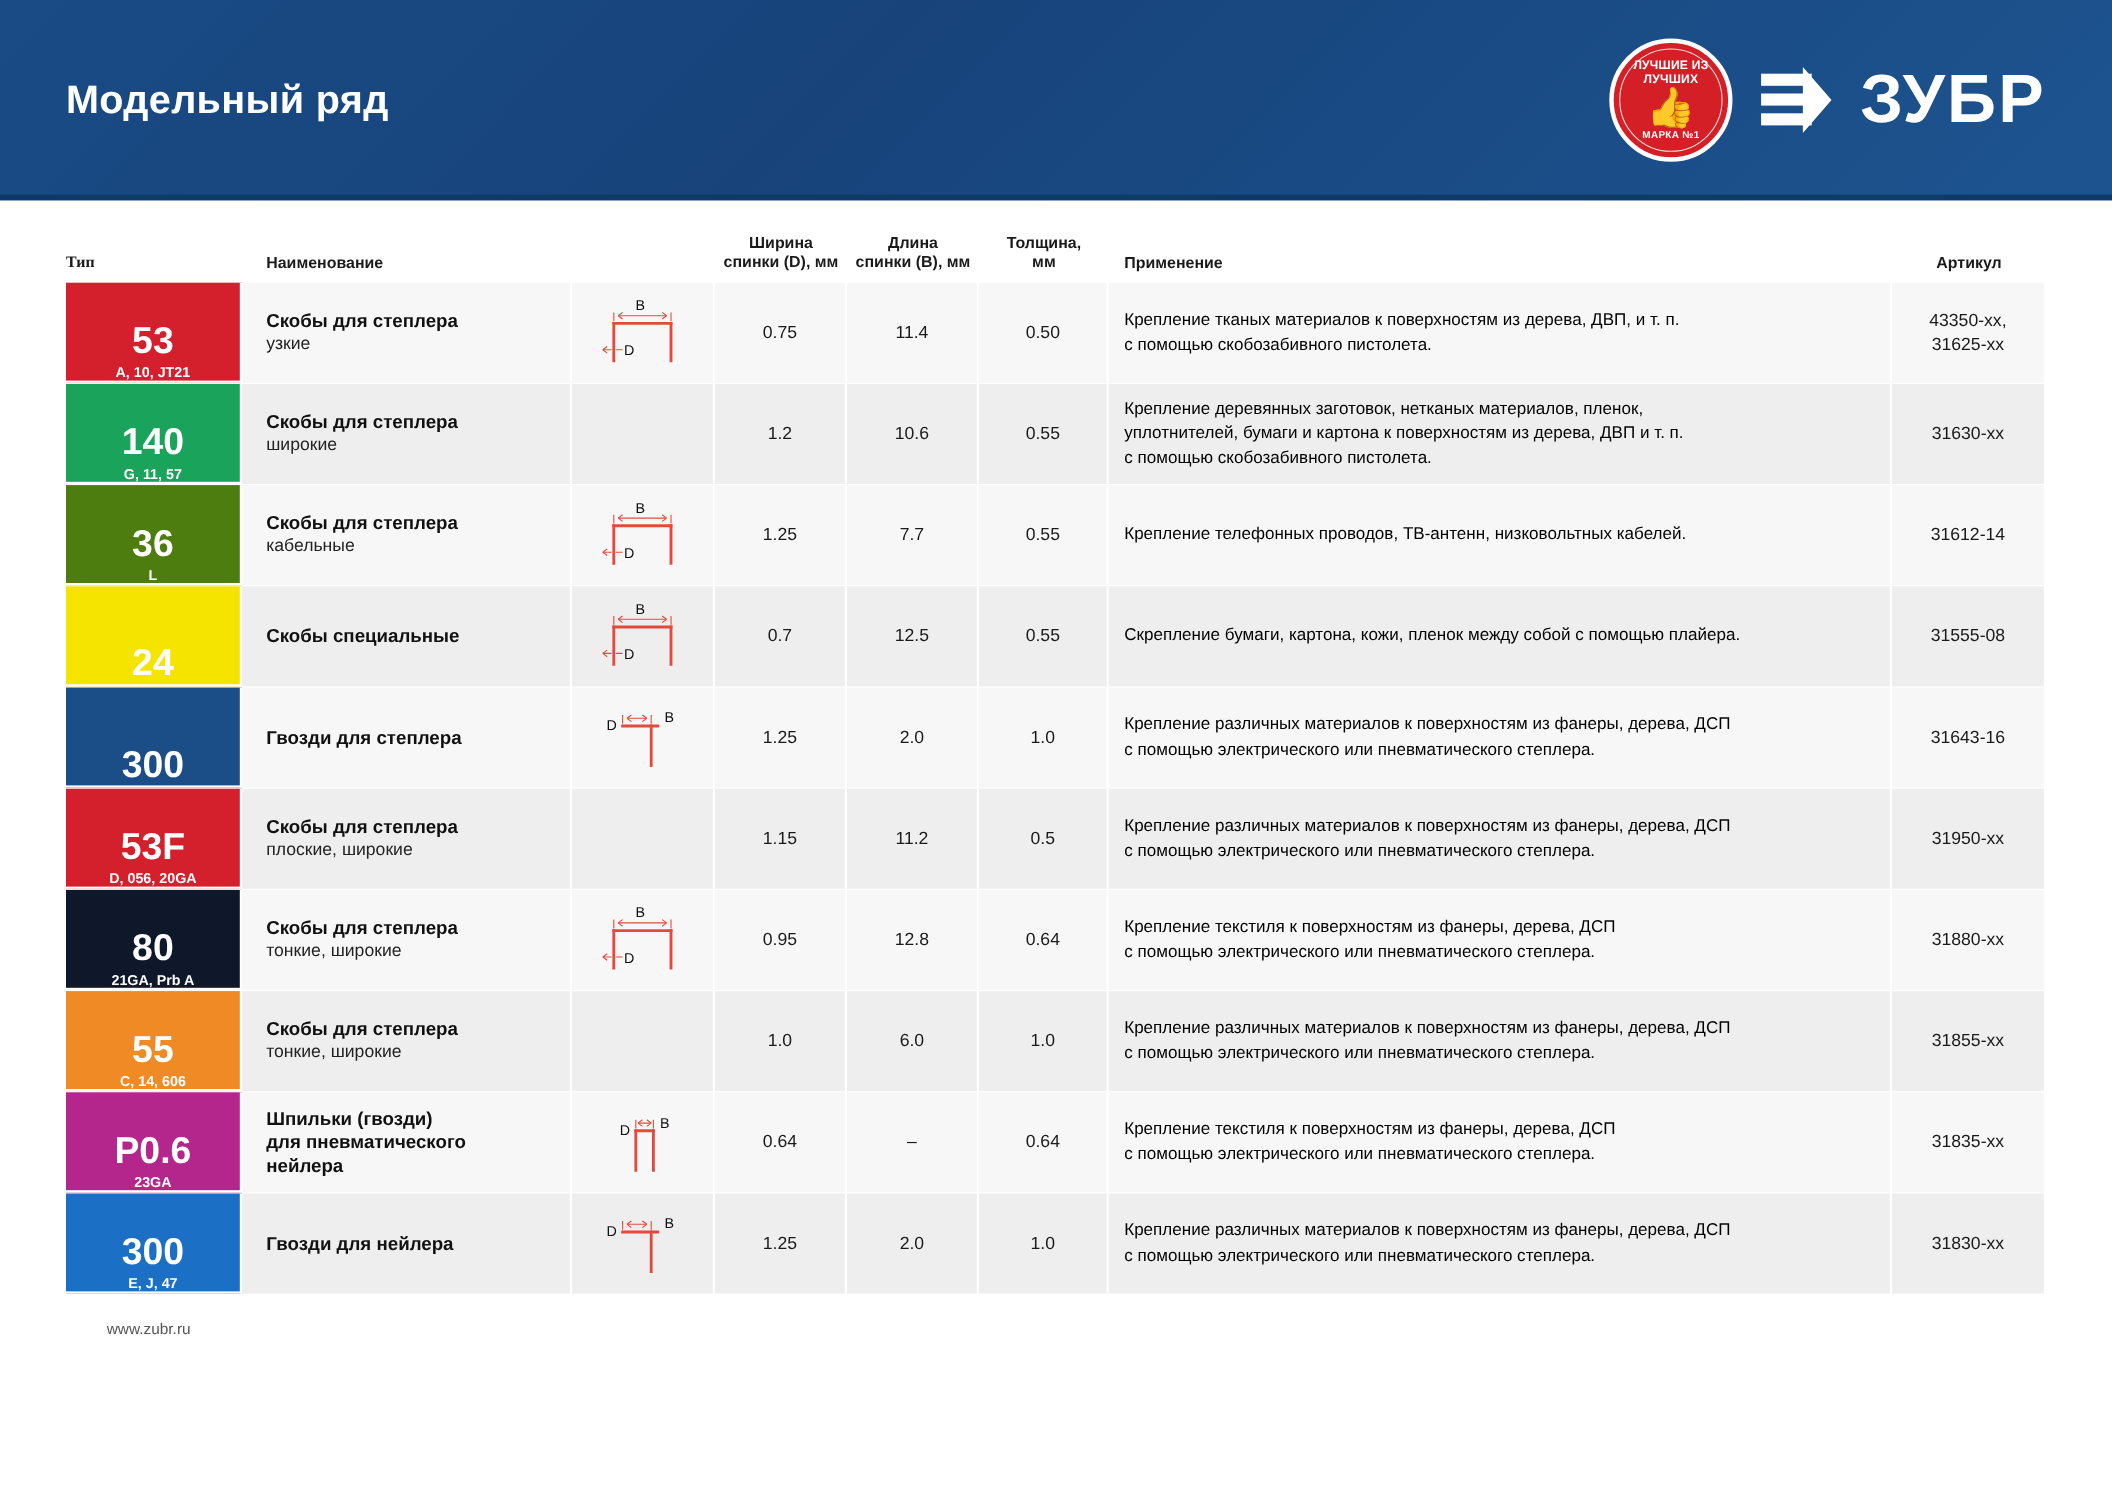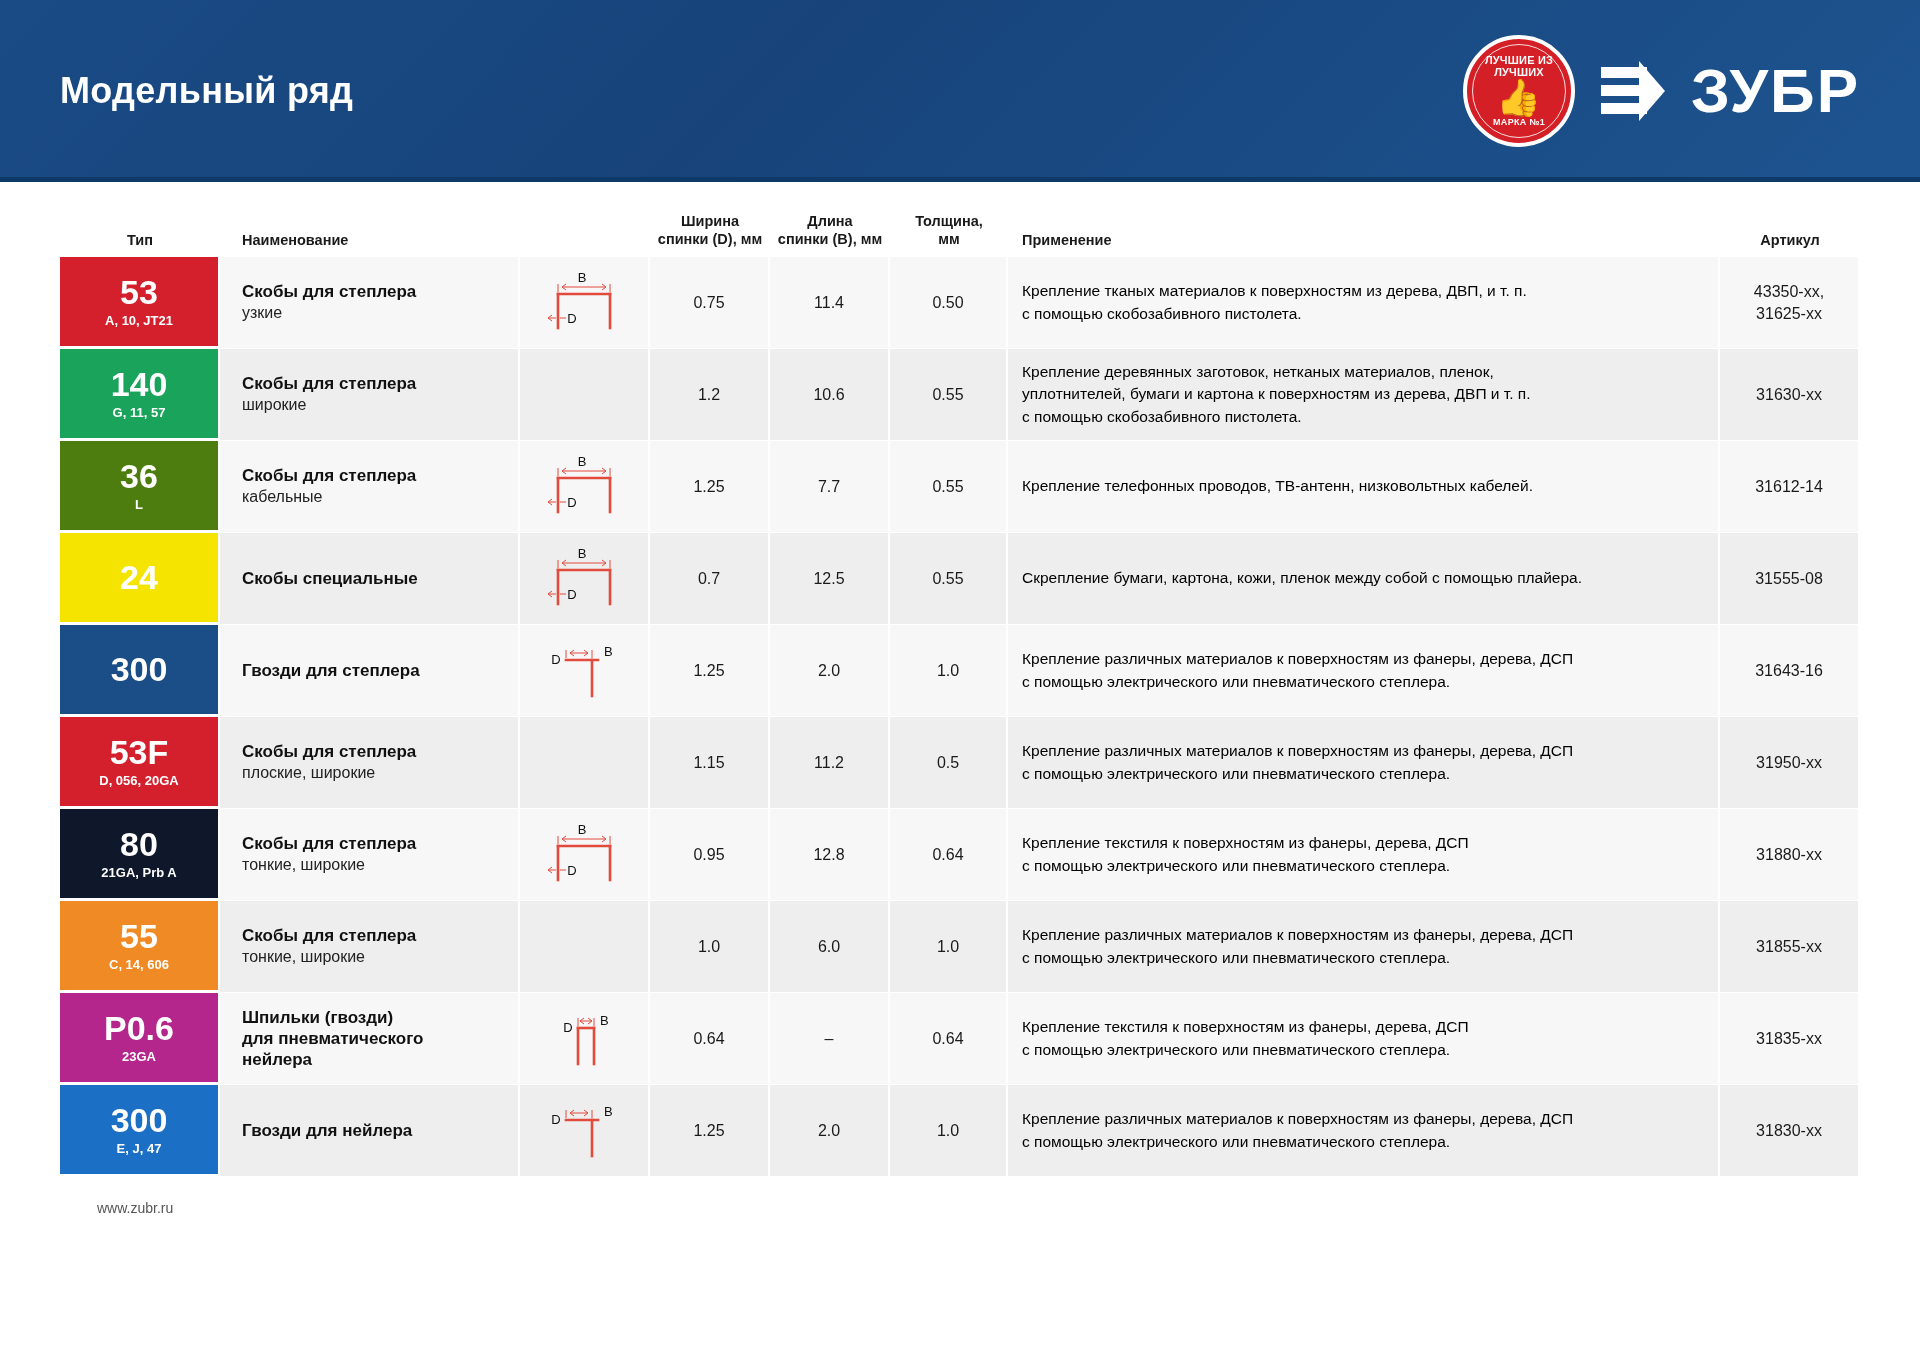--- a/index.html
+++ b/index.html
@@ -121,21 +121,21 @@
   }
   .col-head {
     display: flex;
     align-items: flex-end;
     height: 74px;
     padding-bottom: 8px;
     font-size: 14.5px;
     font-weight: bold;
     color: #1a1a1a;
   }
-  .c-type   { width: 160px; text-align: center; }
+  .c-type   { width: 160px; text-align: left; font-family: Liberation Serif, serif; }
   .c-name   { width: 300px; padding-left: 22px; }
   .c-pic    { width: 130px; }
   .c-w      { width: 120px; text-align: center; }
   .c-l      { width: 120px; text-align: center; }
   .c-t      { width: 118px; text-align: center; }
   .c-app    { width: 712px; padding-left: 14px; }
   .c-art    { width: 140px; text-align: center; }
 
   .col-head .c-w, .col-head .c-l, .col-head .c-t { line-height: 1.25; }
 
@@ -153,24 +153,24 @@
     align-items: center;
     border-right: 2px solid #ffffff;
     font-size: 16px;
     color: #1a1a1a;
   }
 
   .type-cell {
     width: 160px;
     color: #fff;
     flex-direction: column;
-    justify-content: center;
+    justify-content: flex-end;
     border-right: 2px solid #ffffff;
     border-bottom: 2px solid #ffffff;
-    padding: 16px 0;
+    padding: 0 0;
   }
   .type-num { font-size: 34px; font-weight: bold; line-height: 1.05; }
   .type-sub { font-size: 13px; font-weight: bold; margin-top: 2px; }
 
   .name-cell {
     width: 300px;
     padding-left: 22px;
     flex-direction: column;
     align-items: flex-start;
     justify-content: center;

